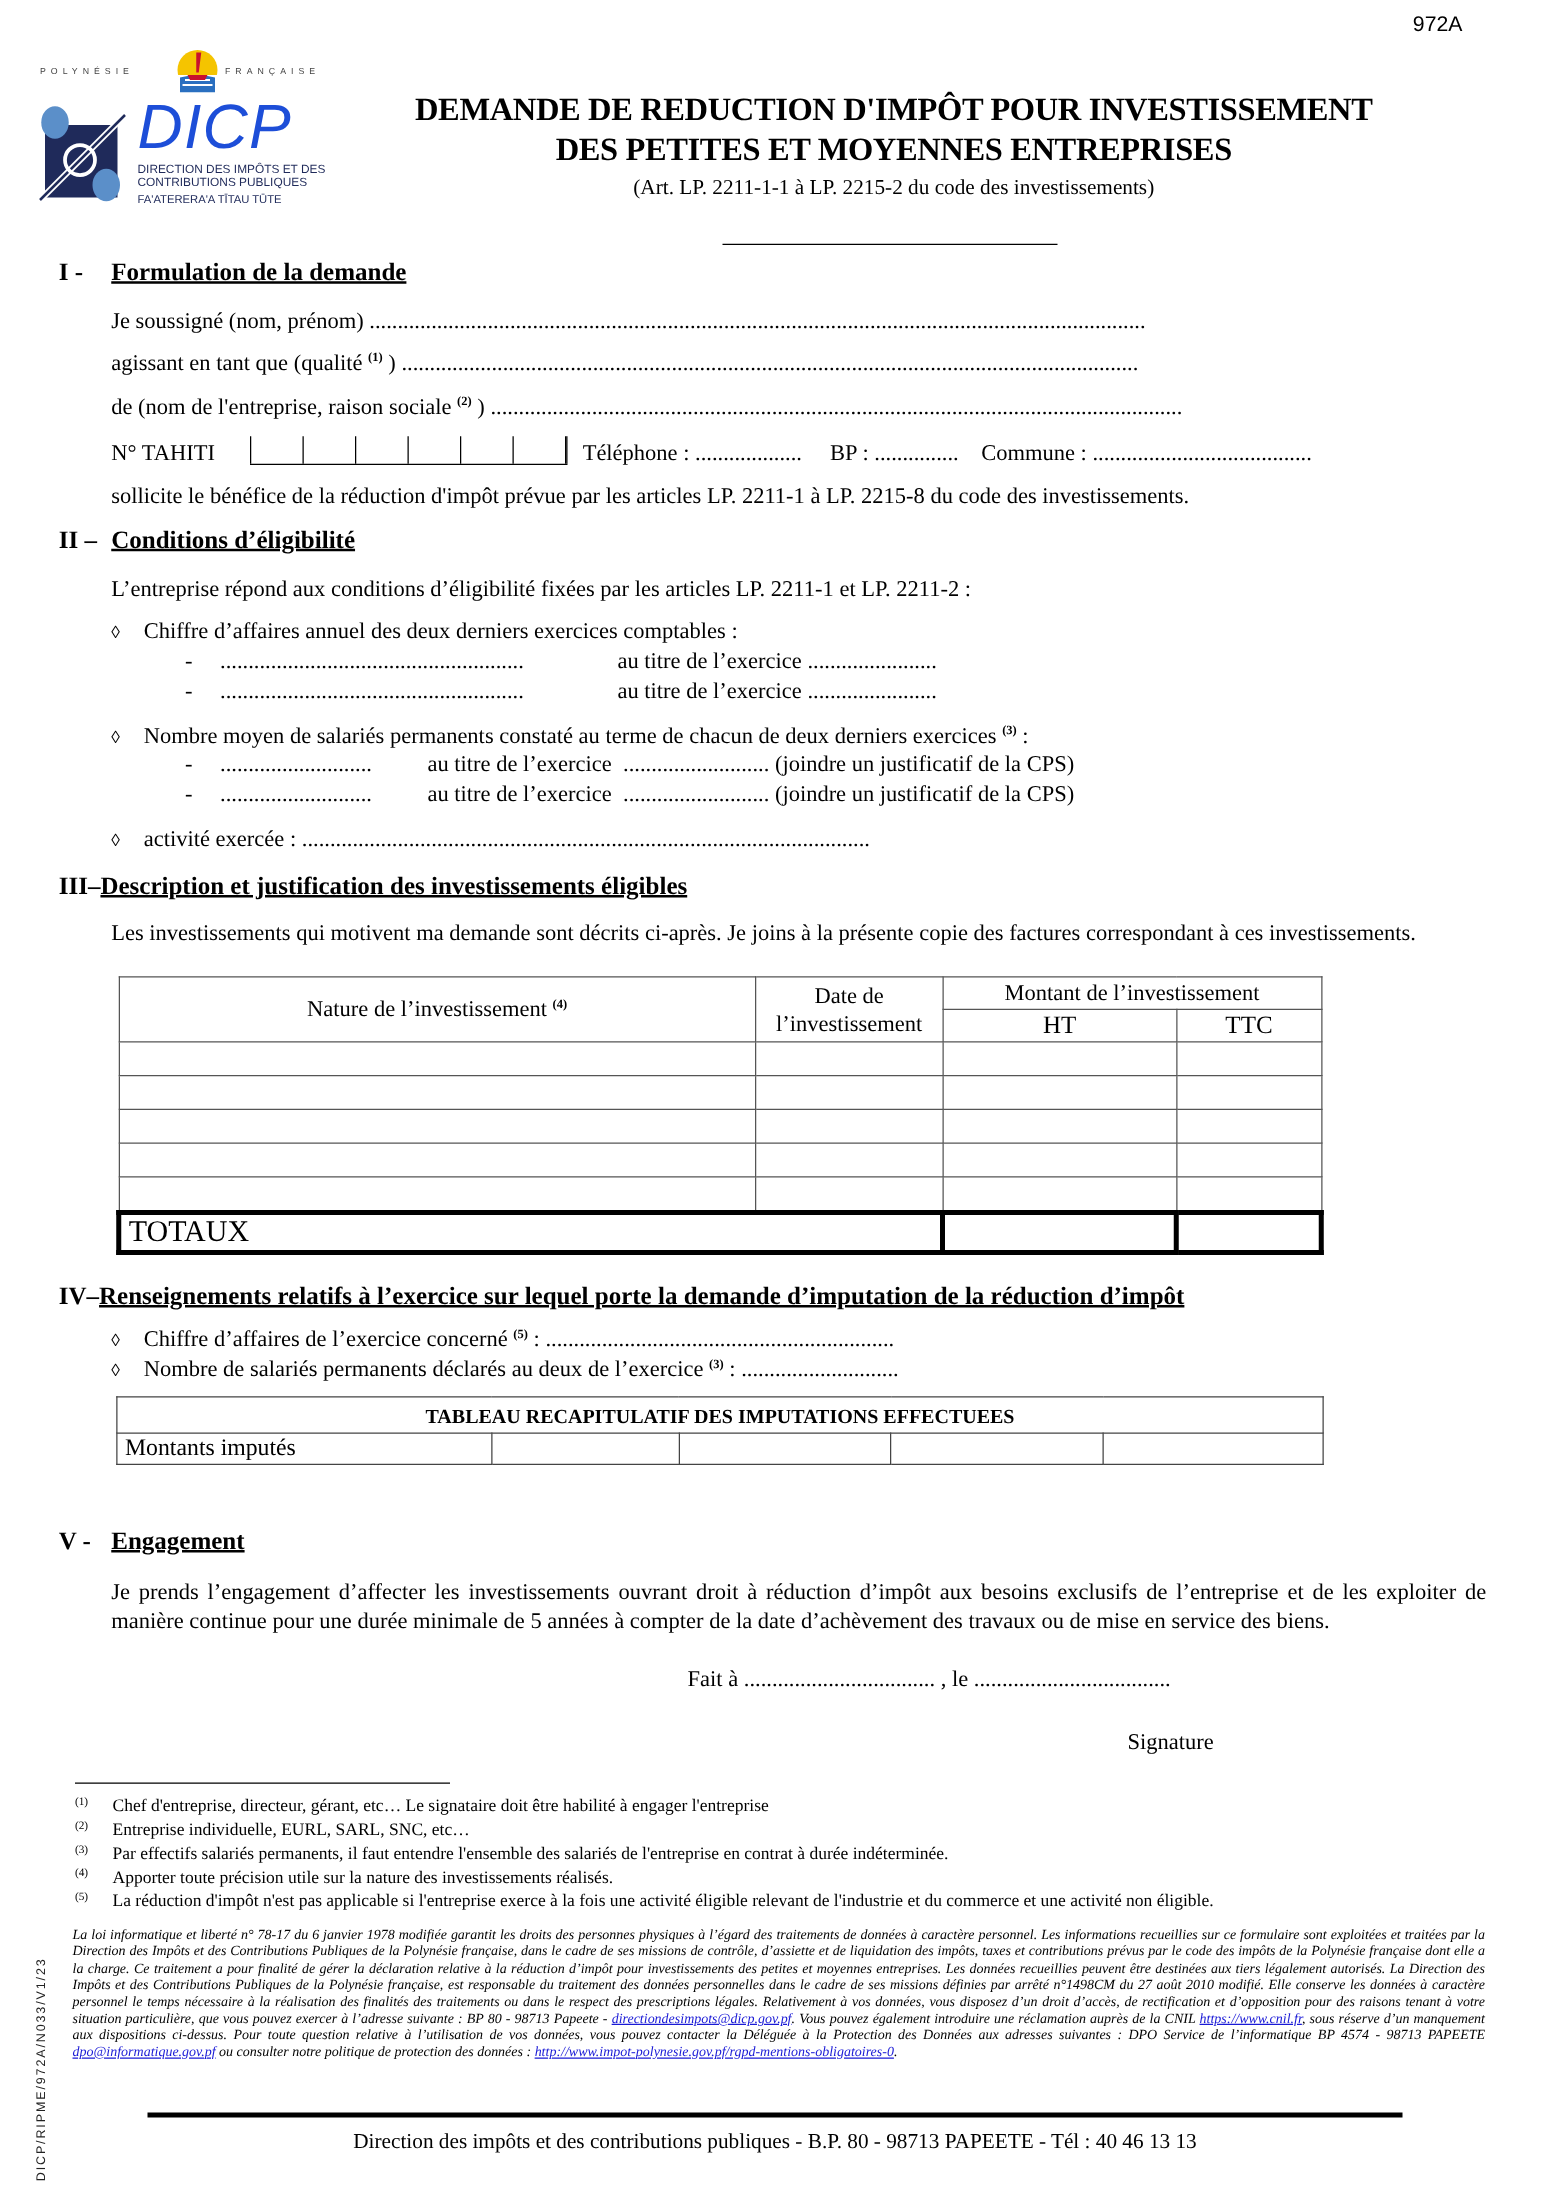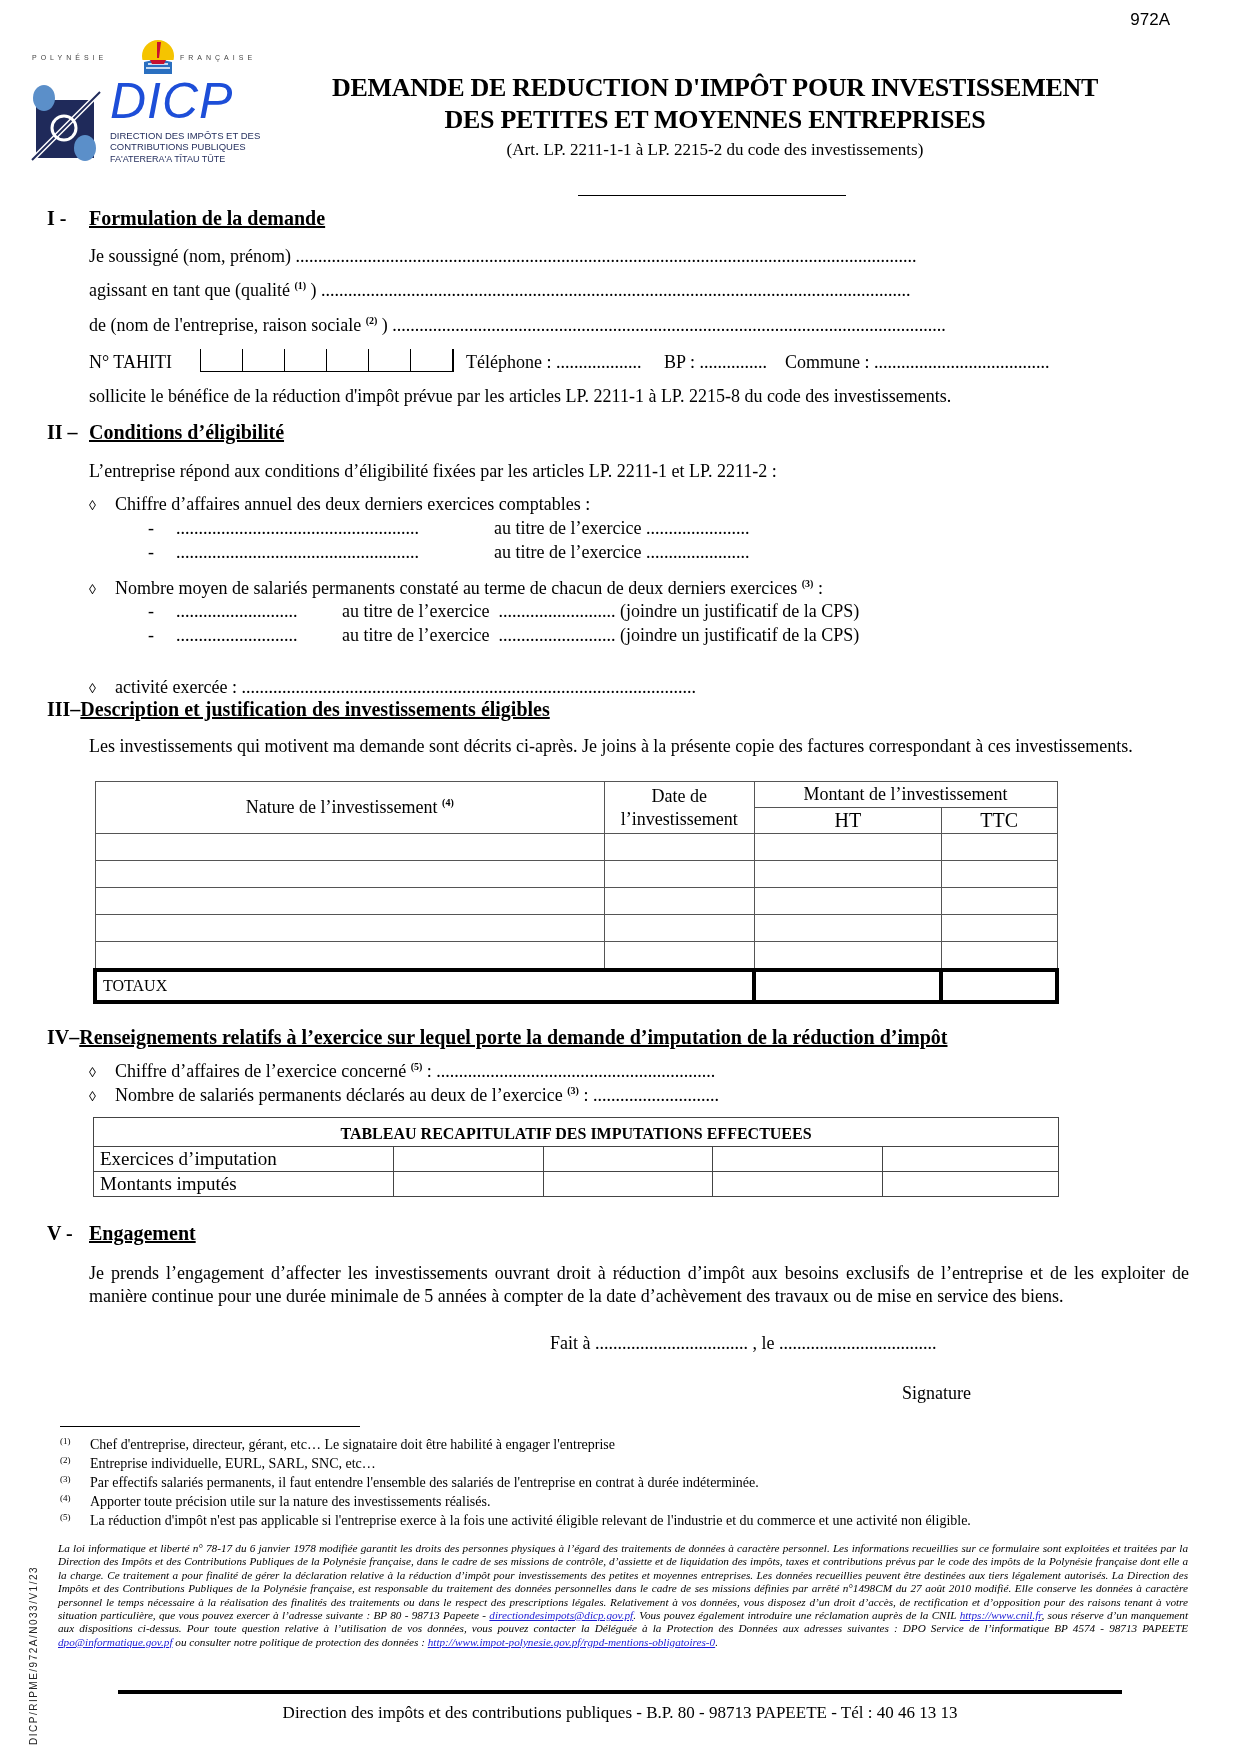--- a/index.html
+++ b/index.html
@@ -138,21 +138,21 @@
 <div class="abs line" style="left:89px; top:578px;">
   <span class="diamond">◊</span><span>Nombre moyen de salariés permanents constaté au terme de chacun de deux derniers exercices</span>
   <sup>(3)</sup><span> :</span>
 </div>
 <div class="abs line" style="left:148px; top:601px;">
   <span style="display:inline-block;width:28px;">-</span><span style="display:inline-block;width:166px;">...........................</span><span>au titre de l’exercice</span>&nbsp; <span>..........................</span> <span>(joindre un justificatif de la CPS)</span>
 </div>
 <div class="abs line" style="left:148px; top:625px;">
   <span style="display:inline-block;width:28px;">-</span><span style="display:inline-block;width:166px;">...........................</span><span>au titre de l’exercice</span>&nbsp; <span>..........................</span> <span>(joindre un justificatif de la CPS)</span>
 </div>
-<div class="abs line" style="left:89px; top:661px;margin-top:16px;">
+<div class="abs line" style="left:89px; top:661px;">
   <span class="diamond">◊</span><span>activité exercée :</span>
   <span>.....................................................................................................</span>
 </div>
 
 <div class="abs sec" style="left:47px; top:698px;">
   <span class="num">III–</span><span class="t">Description et justification des investissements éligibles</span>
 </div>
 <div class="abs" style="left:89px; top:735px; width:1090px; font-size:18px; line-height:23px;">Les investissements qui motivent ma demande sont décrits ci-après. Je joins à la présente copie des factures correspondant à ces investissements.</div>
 
 <table class="abs inv">
@@ -199,21 +199,21 @@
         <td></td>
         <td></td>
       </tr>
   <tr class="row">
         <td></td>
         <td></td>
         <td></td>
         <td></td>
       </tr>
   <tr class="tot">
-    <td colspan="2" style="padding-left:6px; font-size:16px;">TOTAUX</td>
+    <td colspan="2" style="padding-left:6px; font-size:24px;">TOTAUX</td>
     <td></td>
     <td></td>
   </tr>
 </tbody>
   </table>
 
 <div class="abs sec" style="left:47px; top:1026px;">
   <span class="num">IV–</span><span class="t">Renseignements relatifs à l’exercice sur lequel porte la demande d’imputation de la réduction d’impôt</span>
 </div>
 <div class="abs line" style="left:89px; top:1061px;">
@@ -231,27 +231,20 @@
       <col style="width:150px">
       <col style="width:170px">
       <col style="width:170px">
       <col style="width:176px">
     </colgroup>
   <tbody>
       <tr>
         <td colspan="5" class="hdr">TABLEAU RECAPITULATIF DES IMPUTATIONS EFFECTUEES</td>
       </tr>
   <tr>
-    <td>Exercices d’imputation</td>
-    <td></td>
-    <td></td>
-    <td></td>
-    <td></td>
-  </tr>
-  <tr>
     <td>Montants imputés</td>
     <td></td>
     <td></td>
     <td></td>
     <td></td>
   </tr>
 </tbody>
   </table>
 
 <div class="abs sec" style="left:47px; top:1222px;">

